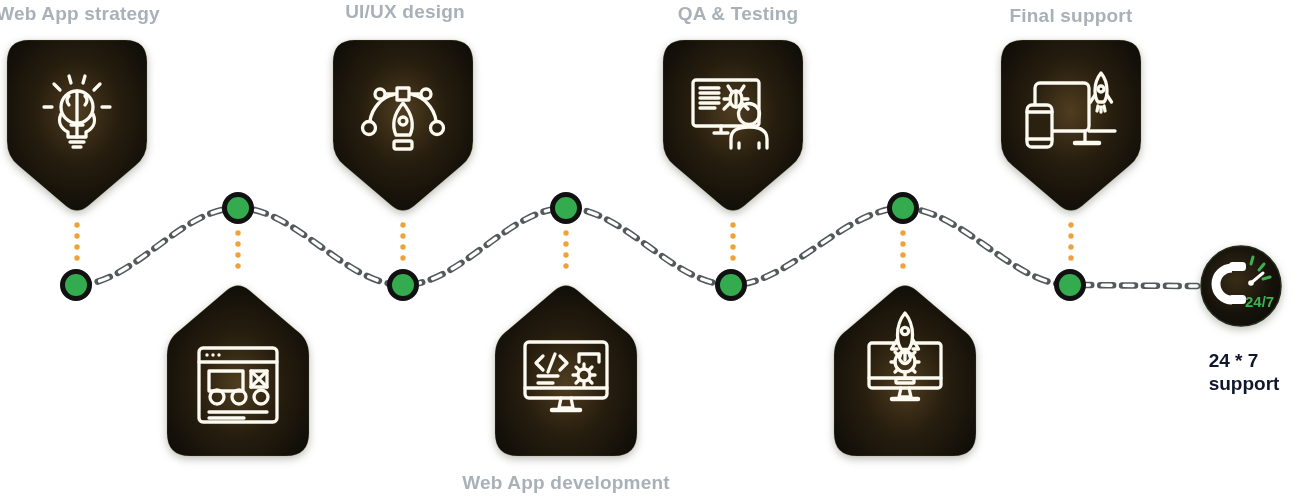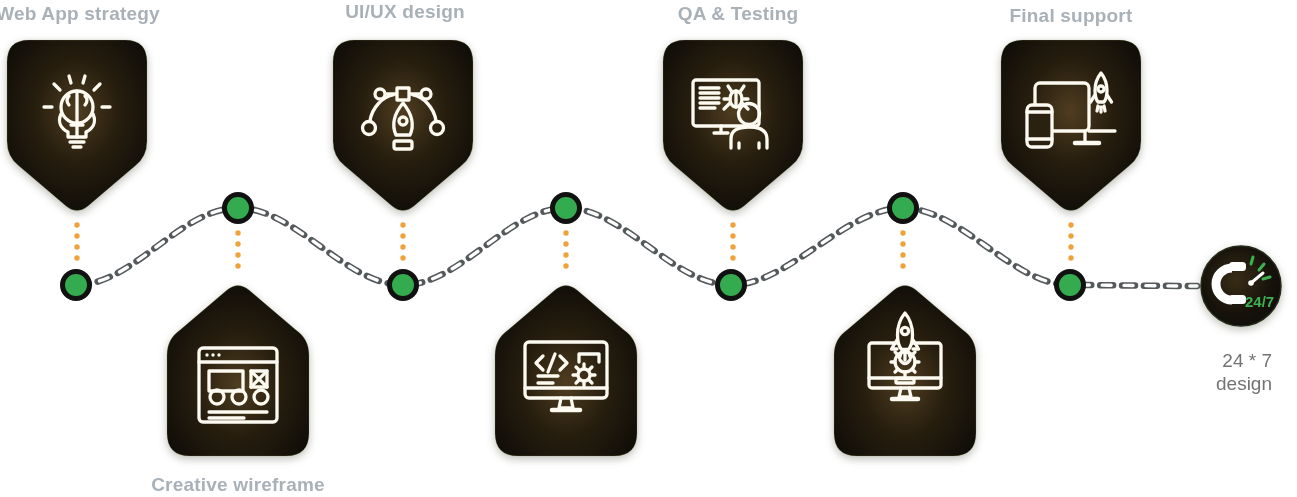--- a/index.html
+++ b/index.html
@@ -16,24 +16,24 @@
     transform:translateX(-50%);
     font-size:19px;
     font-weight:700;
     color:#a9b1b8;
     letter-spacing:.2px;
     white-space:nowrap;
   }
   .support-label{
     position:absolute;
     transform:translateX(-50%);
-    text-align:right;
+    text-align:left;
     font-size:19px;
-    font-weight:400;
-    color:#737373;
+    font-weight:700;
+    color:#0f172a;
     line-height:23px;
     white-space:nowrap;
   }
   .shield{filter:drop-shadow(0 3px 4px rgba(70,70,55,.35));}
   .support-bubble{filter:drop-shadow(0 3px 4px rgba(70,80,55,.35));}
 </style>
 </head>
 <body>
 
 <div class="canvas">
@@ -230,20 +230,20 @@
         <path d="M 13 -22 L 15 -29 M 21 -16 L 26 -22 M 25 -7 L 32 -9" stroke="#3eb051" stroke-width="3" stroke-linecap="round" fill="none"></path>
         <text x="7" y="21" font-size="15" font-weight="bold" fill="#3eb051">24/7</text>
       </g>
     </g>
   </svg>
 
   <div class="stage-label" style="left:78px;top:3px">Web App strategy</div>
   <div class="stage-label" style="left:405px;top:1px">UI/UX design</div>
   <div class="stage-label" style="left:738px;top:3px">QA &amp; Testing</div>
   <div class="stage-label" style="left:1071px;top:5px">Final support</div>
-  <div class="stage-label" style="left:238px;top:474px">Creative wireframe</div>
+  <div class="stage-label" style="left:566px;top:472px">Web App development</div>
 
   <div class="support-label" style="left:1244px;top:349px">
     <div>24 * 7</div>
-    <div>design</div>
+    <div>support</div>
   </div>
 
 </div>
 
 </body></html>

